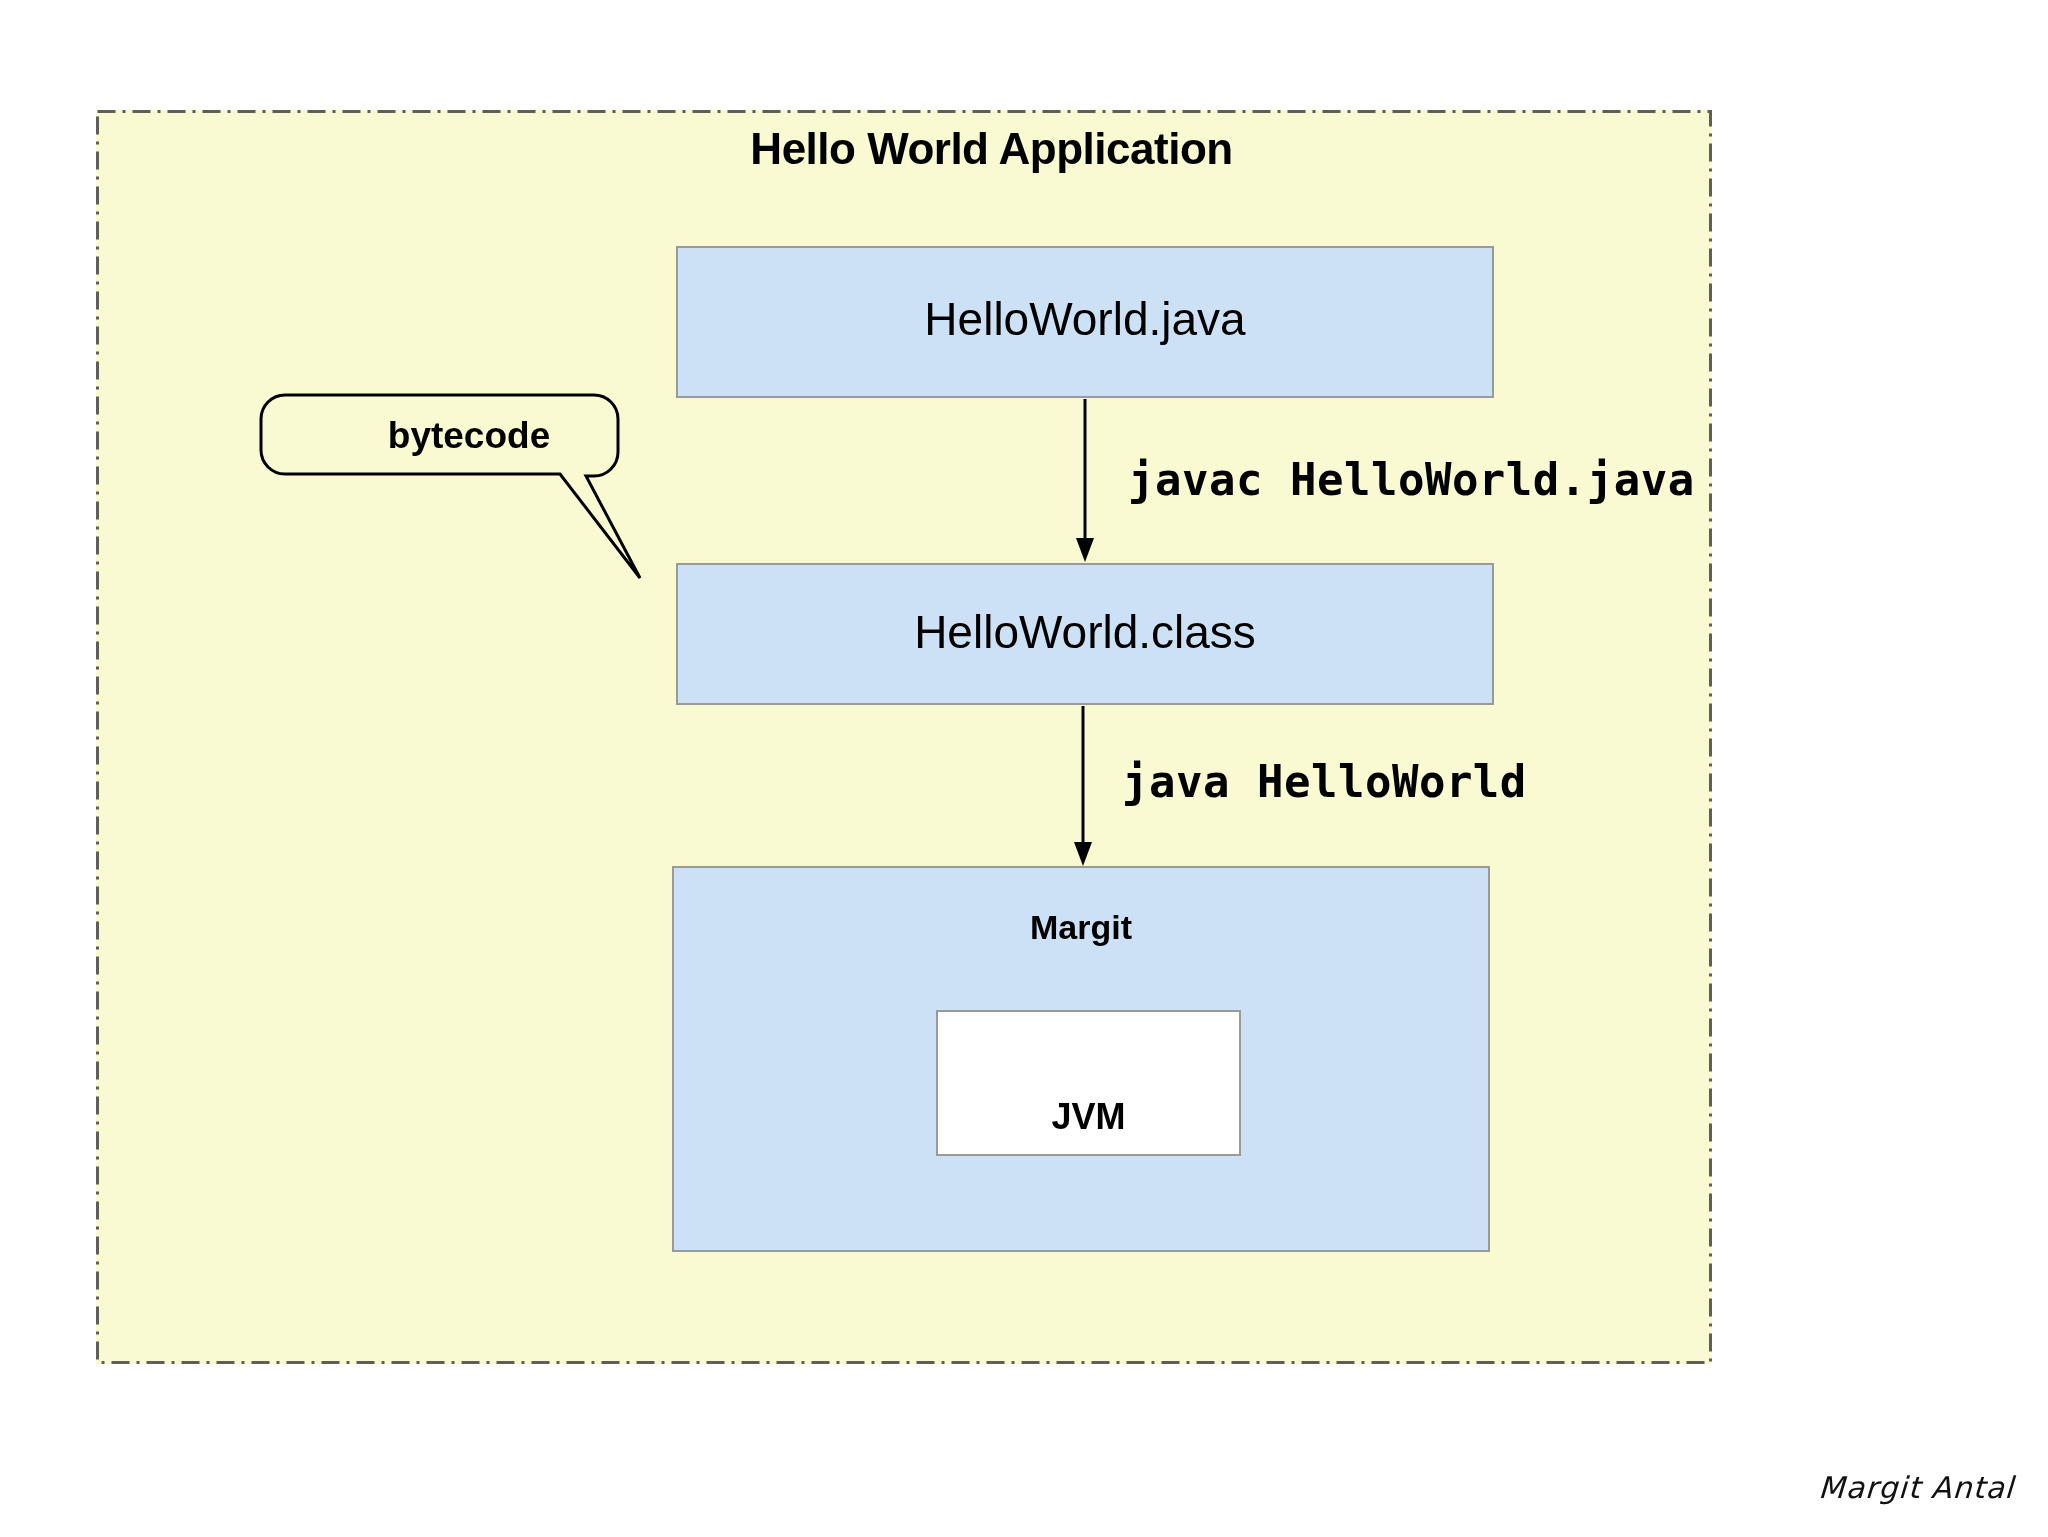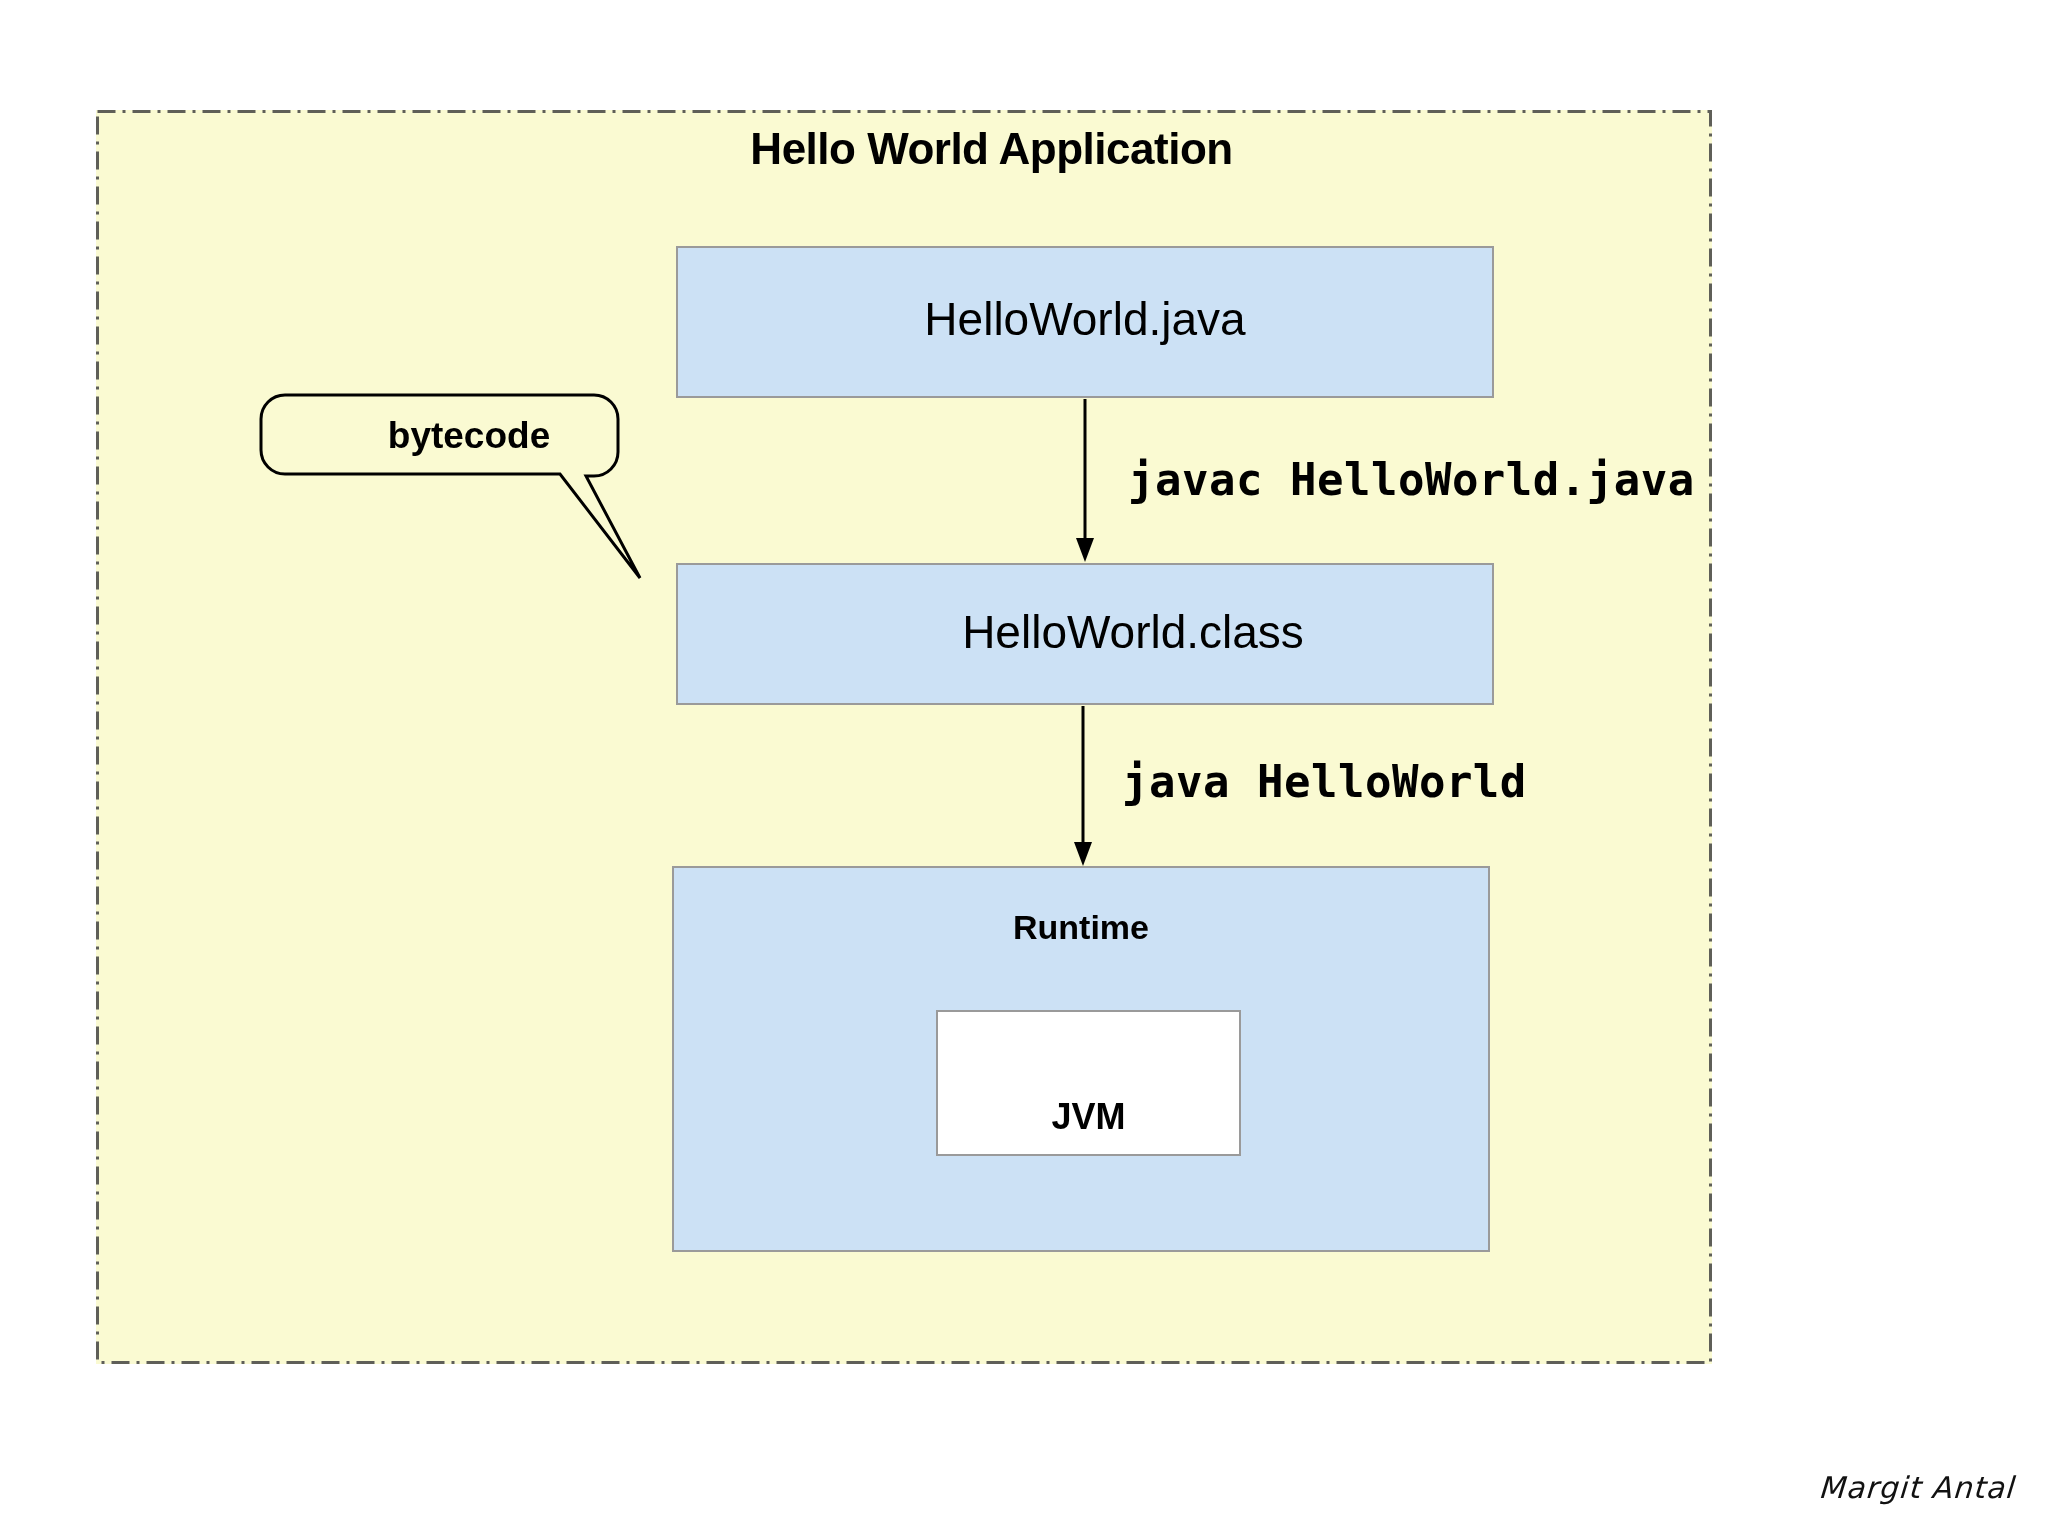--- a/index.html
+++ b/index.html
@@ -88,21 +88,21 @@
   .box-label-plain {
     position: absolute;
     left: 0;
     width: 100%;
     text-align: center;
     font-size: 46px;
     font-weight: normal;
     font-family: "Liberation Sans", sans-serif;
   }
   .box-java .box-label-plain { top: 44px; }
-  .box-class .box-label-plain { top: 40px; padding-left: 48px; }
+  .box-class .box-label-plain { top: 40px; }
 
   .runtime-label {
     position: absolute;
     left: 0;
     top: 40px;
     width: 100%;
     text-align: center;
     font-size: 34px;
     font-weight: bold;
     font-family: "Liberation Sans", sans-serif;
@@ -200,21 +200,21 @@
 
   <div class="blue-box box-java">
     <div class="box-label-plain">HelloWorld.java</div>
   </div>
 
   <div class="blue-box box-class">
     <div class="box-label-plain">HelloWorld.class</div>
   </div>
 
   <div class="blue-box box-runtime">
-    <div class="runtime-label">Runtime</div>
+    <div class="runtime-label">Margit</div>
     <div class="jvm-box">
       <div class="jvm-label">JVM</div>
     </div>
   </div>
 
   <svg id="arrow-layer" viewBox="0 0 2048 1537" width="2048" height="1537">
 
     <g>
       <line x1="1085" y1="399" x2="1085" y2="546" stroke="#000" stroke-width="3"></line>
       <polygon points="1085,562 1076,538 1094,538" fill="#000"></polygon>

